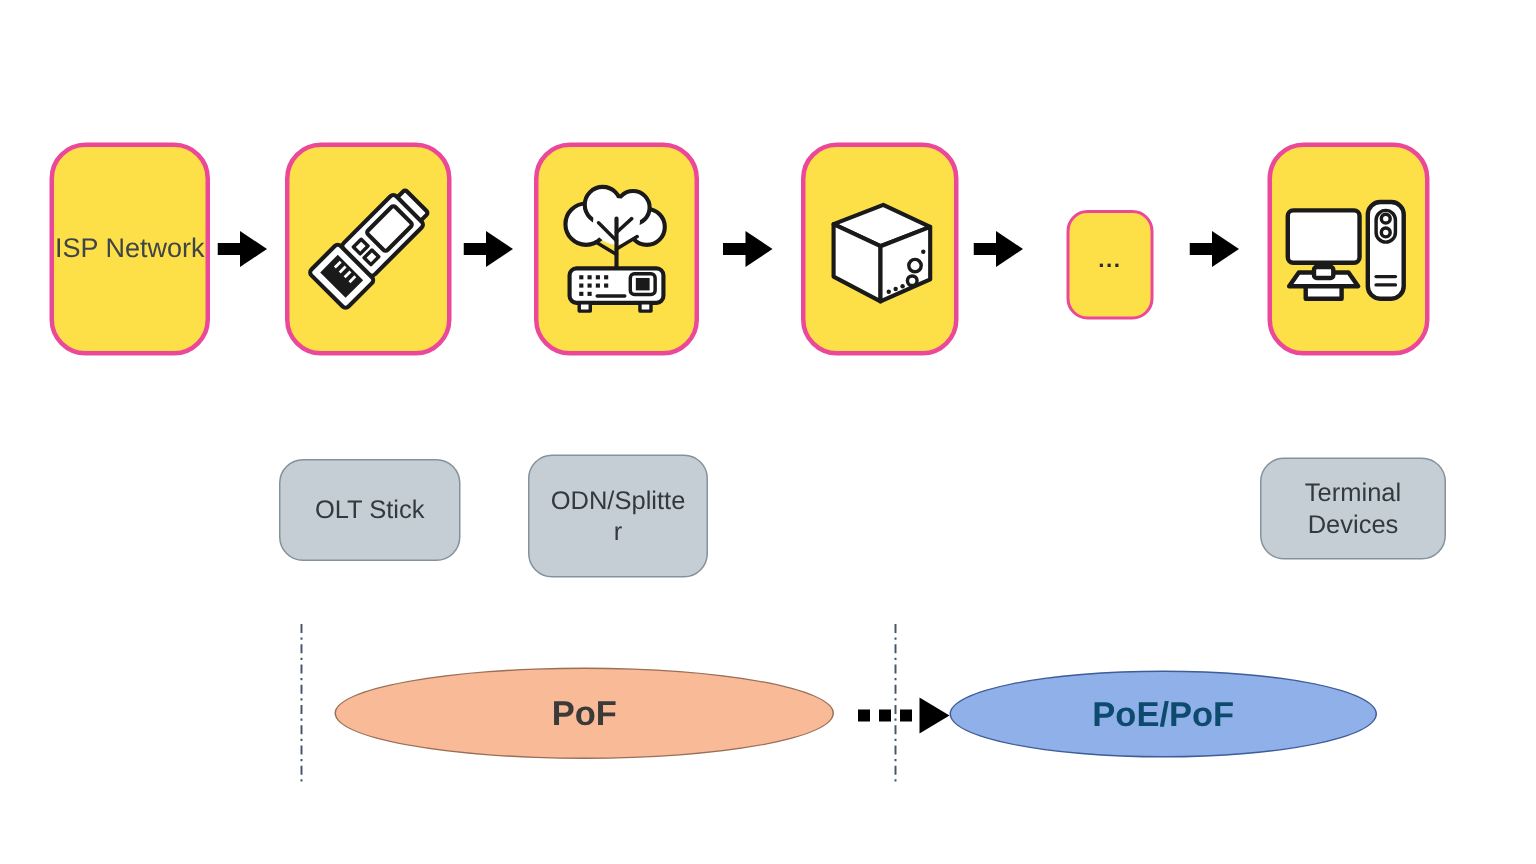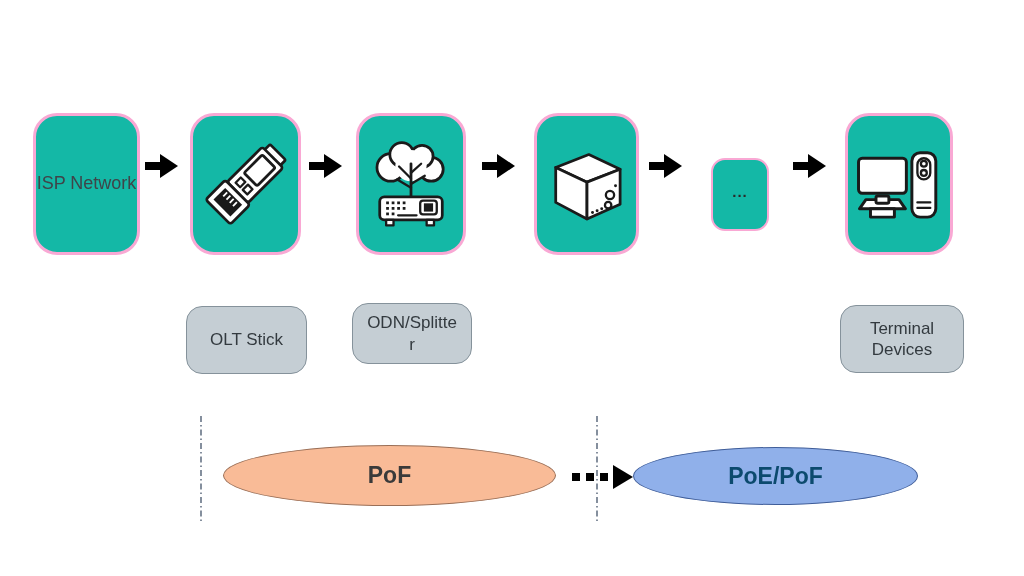--- a/index.html
+++ b/index.html
@@ -10,27 +10,26 @@
     position: relative;
     width: 1024px;
     height: 576px;
     background: #ffffff;
     overflow: hidden;
   }
 
   
   .flow-node {
     position: absolute;
-    background: #14b8a6;
-    border: 3px solid #f9a8d4;
+    background: #fde047;
+    border: 3px solid #ec4899;
     border-radius: 24px;
     display: flex;
     align-items: center;
     justify-content: center;
-    margin-top: 18px;
   }
   .node-isp      { left: 33px;  top: 95px;  width: 107px; height: 142px; }
   .node-olt      { left: 190px; top: 95px;  width: 111px; height: 142px; }
   .node-odn      { left: 356px; top: 95px;  width: 110px; height: 142px; }
   .node-onu      { left: 534px; top: 95px;  width: 105px; height: 142px; }
   .node-ellipsis { left: 711px; top: 140px; width: 58px;  height: 73px;
                    border-width: 2.5px; border-radius: 14px; }
   .node-terminal { left: 845px; top: 95px;  width: 108px; height: 142px; }
 
   .node-text {
@@ -63,21 +62,21 @@
     display: flex;
     align-items: center;
     justify-content: center;
     text-align: center;
     color: #333a3f;
     font-size: 17px;
     line-height: 1.25;
     padding: 0 10px;
   }
   .label-olt      { left: 186px; top: 306px; width: 121px; height: 68px; }
-  .label-odn      { left: 352px; top: 303px; width: 120px; height: 61px;
+  .label-odn      { left: 352px; top: 303px; width: 120px; height: 82px;
                     padding: 0 14px; word-break: break-all; }
   .label-onu      { left: 532px; top: 305px; width: 138px; height: 68px; }
   .label-terminal { left: 840px; top: 305px; width: 124px; height: 68px; }
 
   
   .divider-line { position: absolute; top: 416px; width: 4px; height: 106px; }
   .divider-1 { left: 199px; }
   .divider-2 { left: 595px; }
 
   .power-ellipse {

